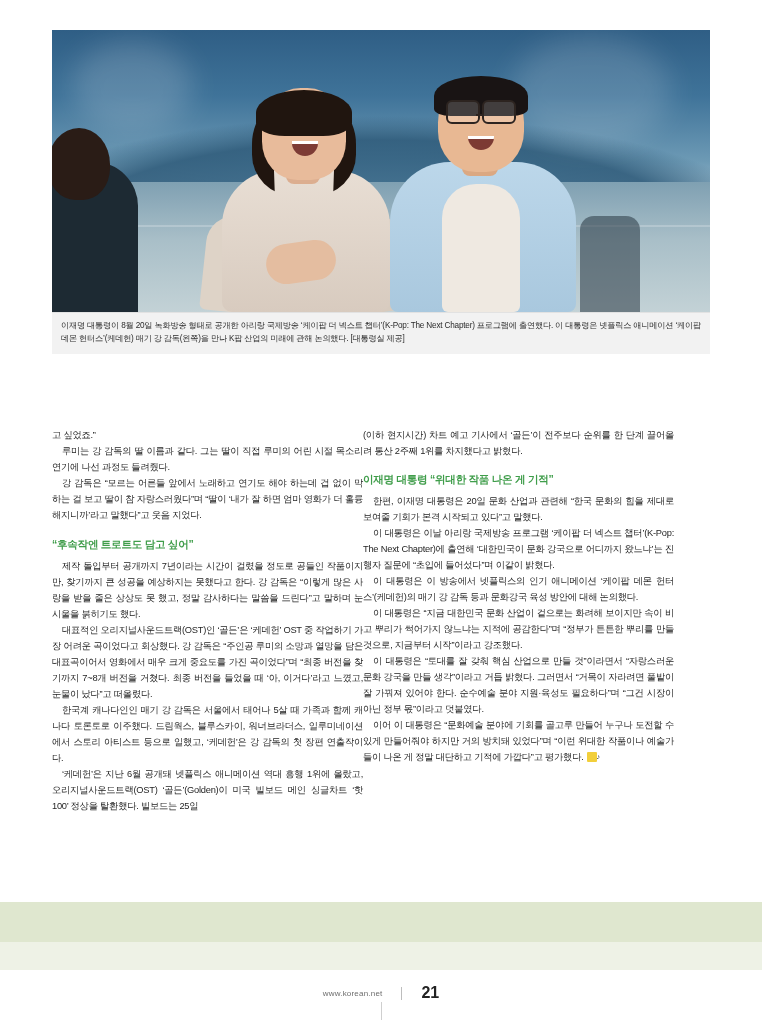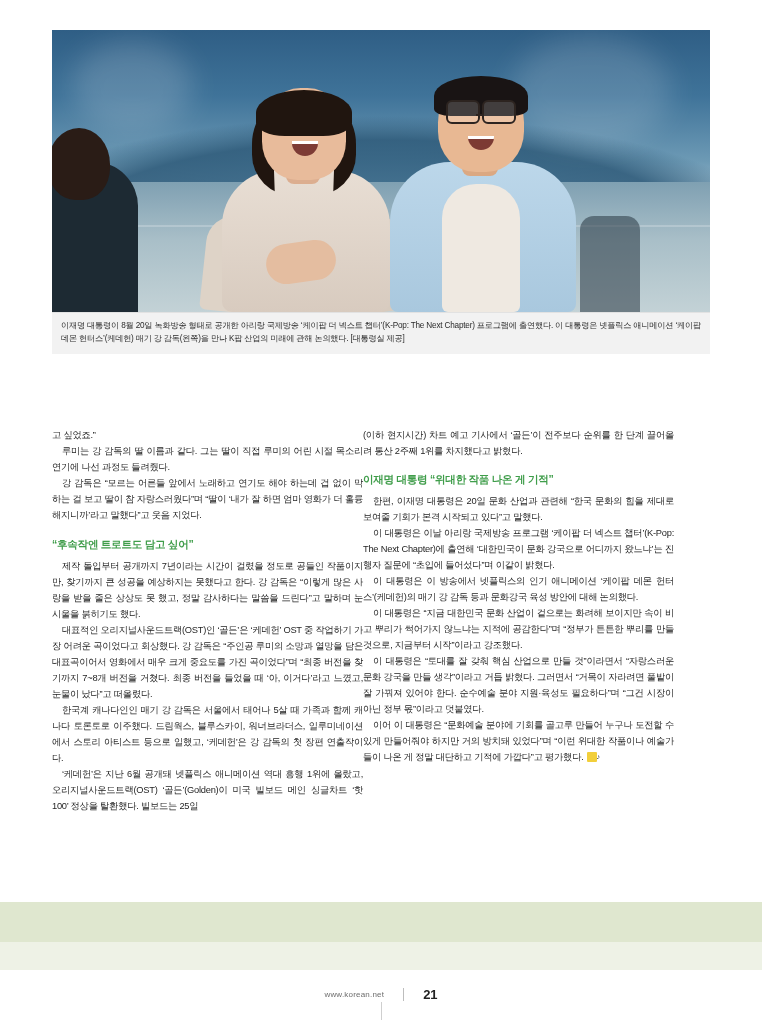--- a/index.html
+++ b/index.html
@@ -316,21 +316,21 @@
   .footer-url {
     font-size: 8px;
     color: #6d6d6d;
     letter-spacing: .2px;
   }
   .footer-sep {
     width: 1px; height: 13px;
     background: #bdbdbd;
   }
   .footer-page {
-    font-size: 13px;
+    font-size: 16px;
     font-weight: bold;
     color: #222;
   }
   .spine {
     position: absolute;
     left: 381px;
     bottom: 0;
     width: 1px;
     height: 18px;
     background: #cfcfcf;

